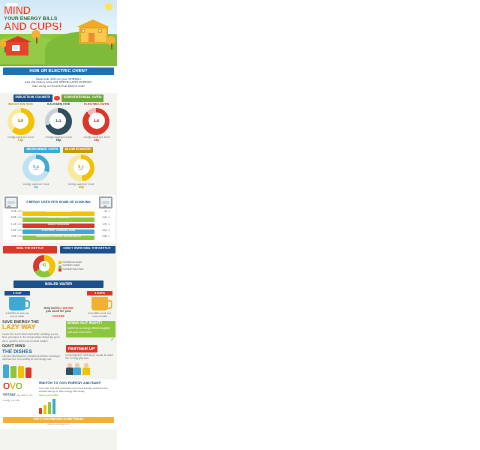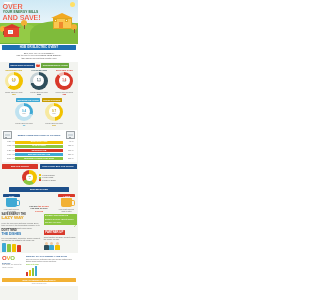--- a/index.html
+++ b/index.html
@@ -196,23 +196,23 @@
         <div class="trunk"></div>
       </div>
 
     <div class="barn">
       <div class="barn-roof"></div>
       <div class="barn-body"></div>
       <div class="barn-win"></div>
     </div>
 
     <div class="hero-title">
-      <div class="t-line t1">OVER</div>
+      <div class="t-line t1">MIND</div>
       <div class="t-line t2">YOUR ENERGY BILLS</div>
-      <div class="t-line t3">AND SAVE!</div>
+      <div class="t-line t3">AND CUPS!</div>
     </div>
   </div>
 
   <div class="hob-band">
     <div class="hob-title">HOB OR ELECTRIC OVEN?</div>
     <div class="hob-sub">
       <div>Save over 40% on your ENERGY</div>
       <div>Use the hob to cook and SPEND LESS ENERGY</div>
       <div>than using a conventional electric oven</div>
     </div>

